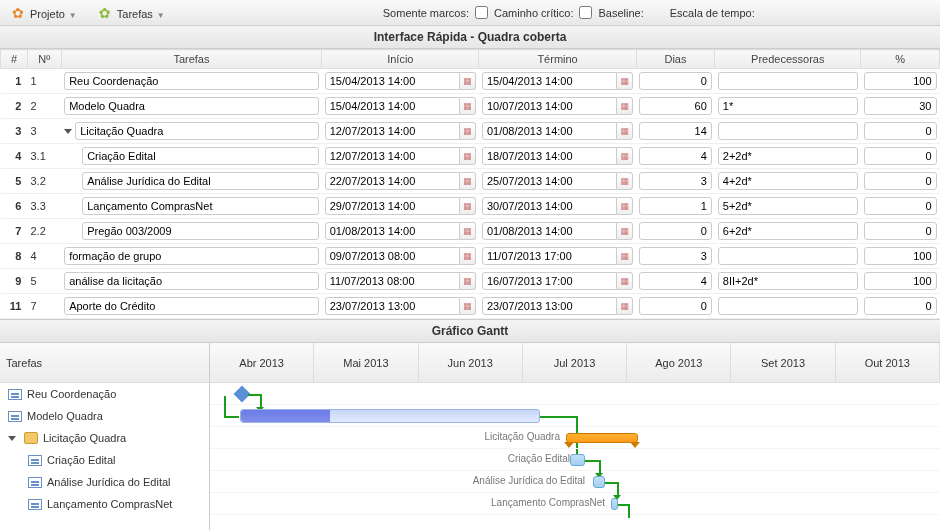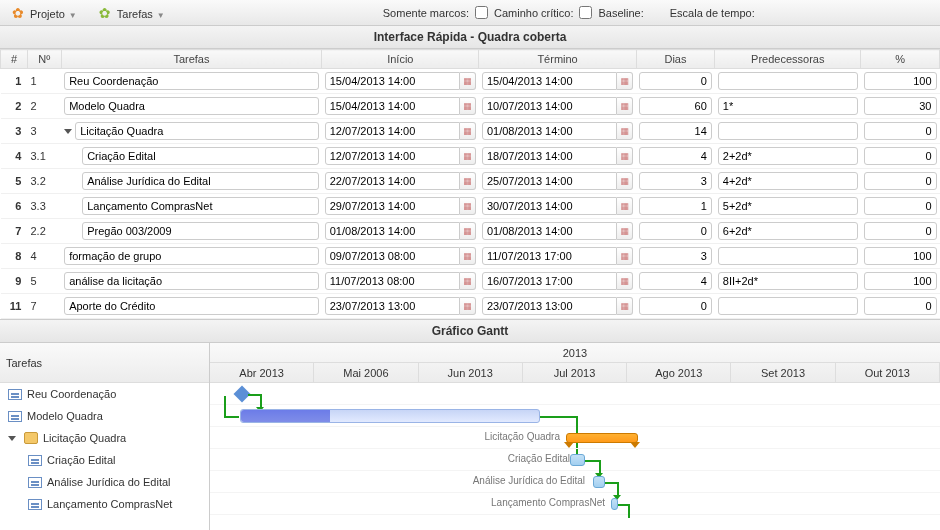--- a/index.html
+++ b/index.html
@@ -366,24 +366,23 @@
           <span>Análise Jurídica do Edital</span>
         </div>
         <div class="tree-item child">
           <span class="task-ico"></span>
           <span>Lançamento ComprasNet</span>
         </div>
       </div>
   </div>
   <div class="gantt-right">
     <div class="gantt-scale">
-      <div class="scale-year">2013</div>
       <div class="scale-months" id="months">
           <div>Abr 2013</div>
-          <div>Mai 2006</div>
+          <div>Mai 2013</div>
           <div>Jun 2013</div>
           <div>Jul 2013</div>
           <div>Ago 2013</div>
           <div>Set 2013</div>
           <div>Out 2013</div>
         </div>
     </div>
     <div class="gantt-rows">
       <div class="gantt-row">
         <div class="milestone" style="left:26px"></div>

